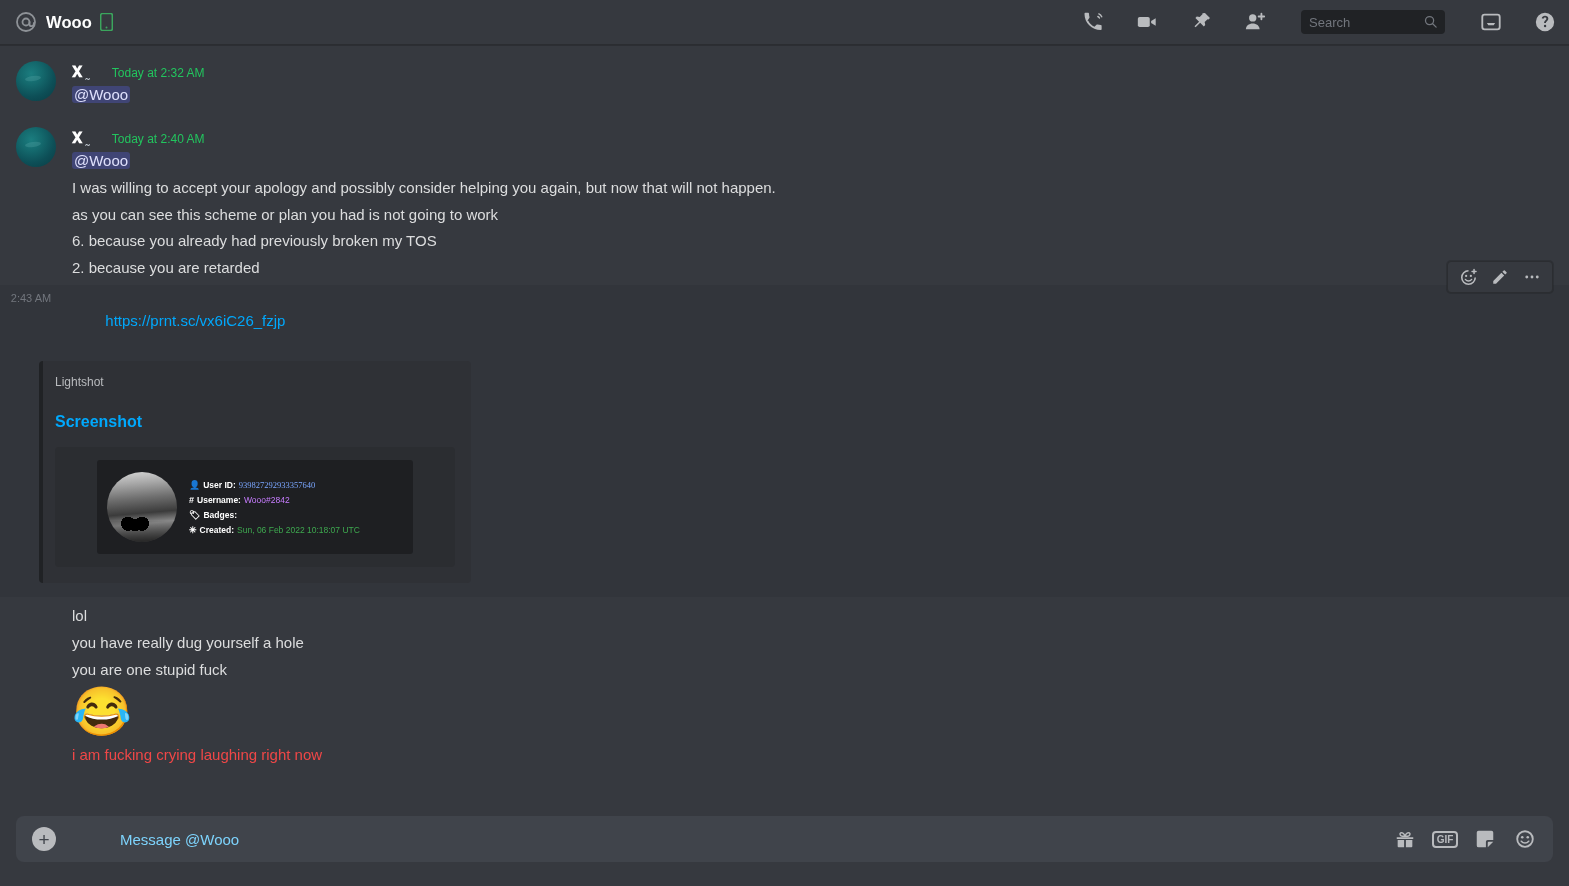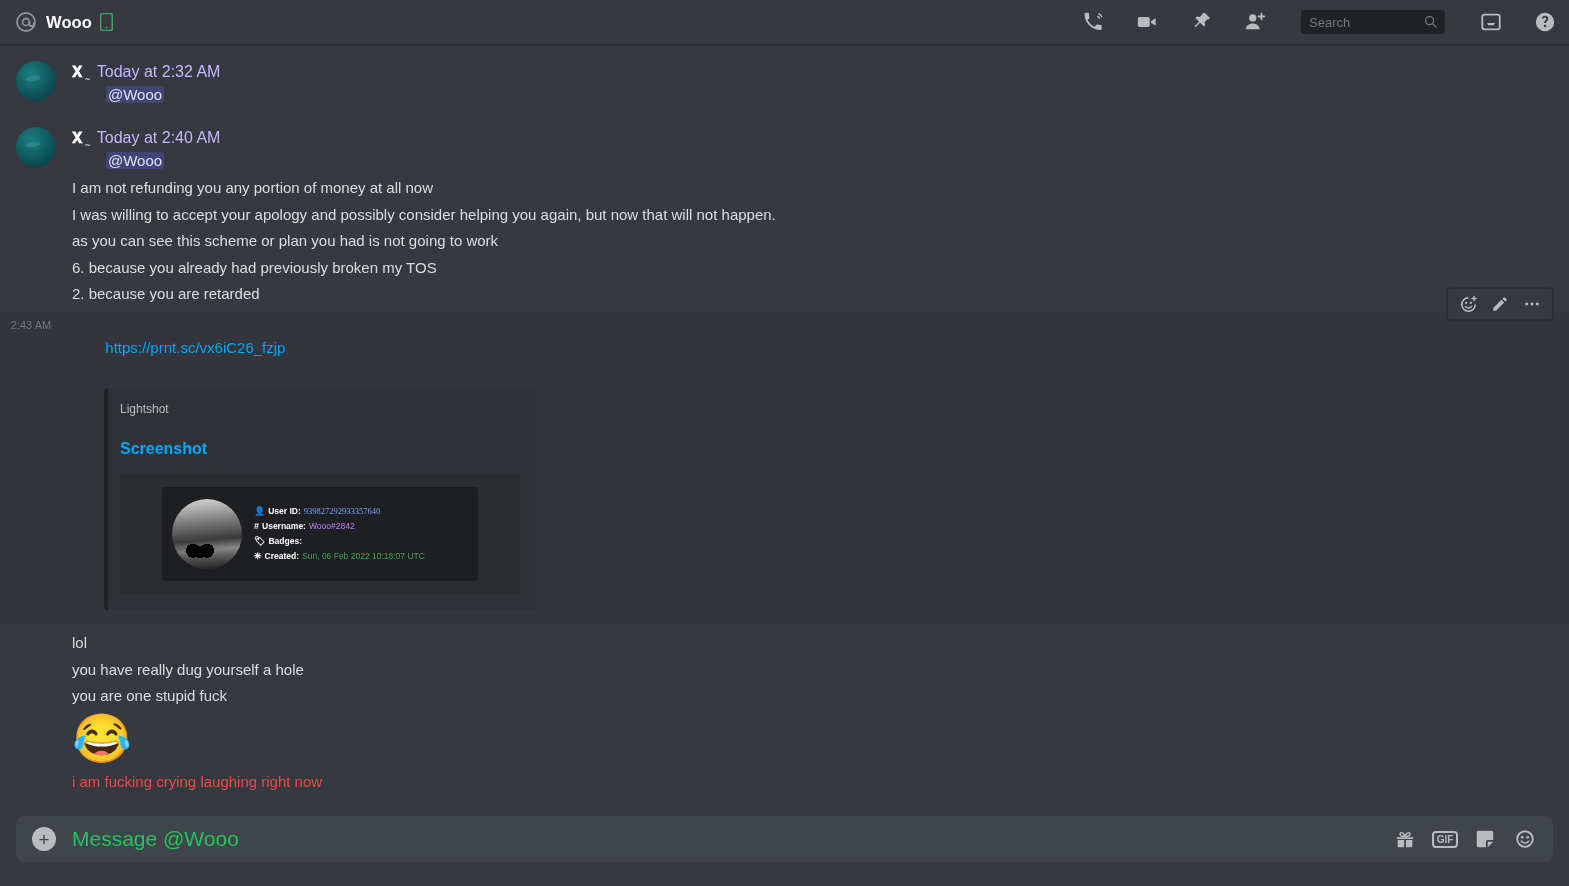--- a/index.html
+++ b/index.html
@@ -58,35 +58,35 @@
   .av-teal::after {
     content: ""; position: absolute; left: 22%; top: 38%;
     width: 40%; height: 12%; border-radius: 50%;
     background: rgba(120,190,190,0.22);
     transform: rotate(-8deg);
   }
   .msg-head { padding-left: 72px; padding-top: 2px; display: flex; align-items: baseline; flex-wrap: wrap; }
   .uname { color: #ffffff; font-size: 15px; font-weight: 600; line-height: 1.375; }
   .uname.bold-x { font-weight: 800; font-size: 15.5px; }
   .uname-suffix { color: #c9d1d9; font-size: 13px; margin-left: 3px; }
-  .ts { color: #c4b5fd; font-size: 16px; margin-left: 7px; }
+  .ts { color: #22c55e; font-size: 12px; margin-left: 22px; }
   .gutter-ts {
     position: absolute; left: 0; width: 62px; text-align: center;
     color: #72767d; font-size: 11px; padding-top: 5px;
   }
   .mention {
     background: rgba(88,101,242,0.3); color: #dee0fc;
-    border-radius: 3px; padding: 0 2px; font-weight: 500; margin-left: 34px;
+    border-radius: 3px; padding: 0 2px; font-weight: 500;
   }
   .link { color: #00a8fc; text-decoration: none; cursor: pointer; }
   .role-red { color: #f04747; }
   .jumbo { font-size: 48px; line-height: 1.1; display: inline-block; }
 
   
-  .embed-wrap { padding-left: 104px; padding-top: 6px; padding-bottom: 6px; }
+  .embed-wrap { padding-left: 39px; padding-top: 6px; padding-bottom: 6px; }
   .embed {
     display: inline-block; max-width: 432px; width: 432px;
     background: #2f3136; border-left: 4px solid #202225;
     border-radius: 4px; padding: 8px 16px 16px 12px;
   }
   .embed-provider { color: #b9bbbe; font-size: 12px; padding-top: 6px; }
   .embed-title { color: #00a8fc; font-size: 16px; font-weight: bold; margin-top: 24px; cursor: pointer; }
   .embed-img {
     margin-top: 16px; width: 400px; height: 120px;
     background: #2b2d31; border-radius: 4px; overflow: hidden;
@@ -131,21 +131,21 @@
   .composer {
     background: #40444b; border-radius: 8px; min-height: 44px;
     display: flex; align-items: center; padding: 0 16px 0 0;
   }
   .plus-btn {
     width: 24px; height: 24px; margin: 11px 16px; flex: 0 0 auto;
     border-radius: 50%; background: #b9bbbe; color: #40444b;
     display: flex; align-items: center; justify-content: center;
     font-size: 19px; line-height: 1; cursor: pointer; font-weight: 300;
   }
-  .composer-input { flex: 1 1 auto; color: #22c55e; font-size: 21px; }
+  .composer-input { flex: 1 1 auto; color: #7dd3fc; font-size: 15px; margin-left: 48px; }
   .composer-icons { display: flex; align-items: center; gap: 16px; color: #b9bbbe; }
   .ci { width: 24px; height: 24px; display: flex; align-items: center; justify-content: center; cursor: pointer; }
   .gif-pill {
     border: 2px solid #b9bbbe; border-radius: 4px; color: #b9bbbe;
     font-size: 10px; font-weight: bold; padding: 1px 3px; line-height: 1.1;
   }
 </style>
 </head>
 <body>
 
@@ -233,21 +233,20 @@
     </div>
 
     <div class="msg" style="margin-top:12px">
       <div class="avatar av-teal" style="top:4px"></div>
       <div class="msg-head">
         <span class="uname bold-x">𝐗</span>
         <span class="uname-suffix">˷</span>
         <span class="ts">Today at 2:40 AM</span>
       </div>
       <div class="content-line"><span class="mention">@Wooo</span></div>
-      <div class="content-line">I am not refunding you any portion of money at all now</div>
       <div class="content-line">I was willing to accept your apology and possibly consider helping you again, but now that will not happen.</div>
       <div class="content-line">as you can see this scheme or plan you had is not going to work</div>
       <div class="content-line">6. because you already had previously broken my TOS</div>
       <div class="content-line">2. because you are retarded</div>
     </div>
 
     <div class="msg hov" style="margin-top:2px;padding-bottom:8px">
       <div class="gutter-ts">2:43 AM</div>
 
       <div class="hover-tools" style="top:-24px">

